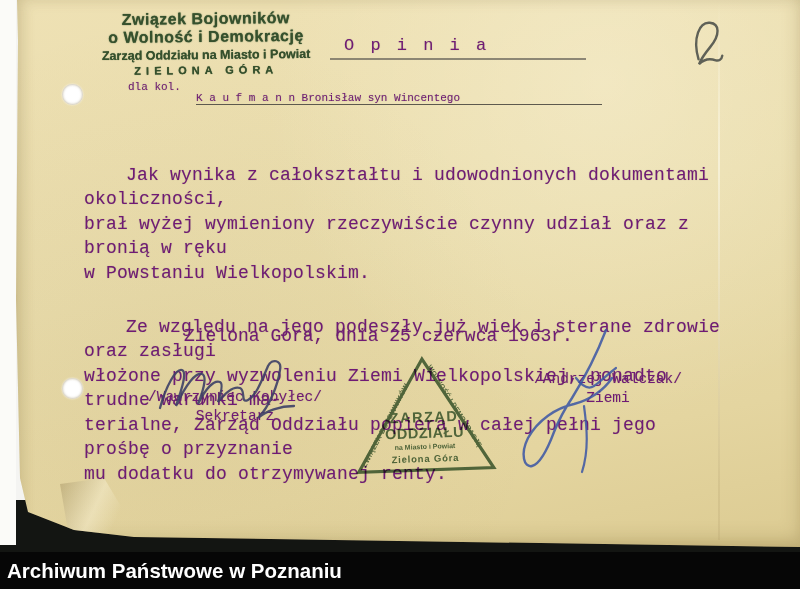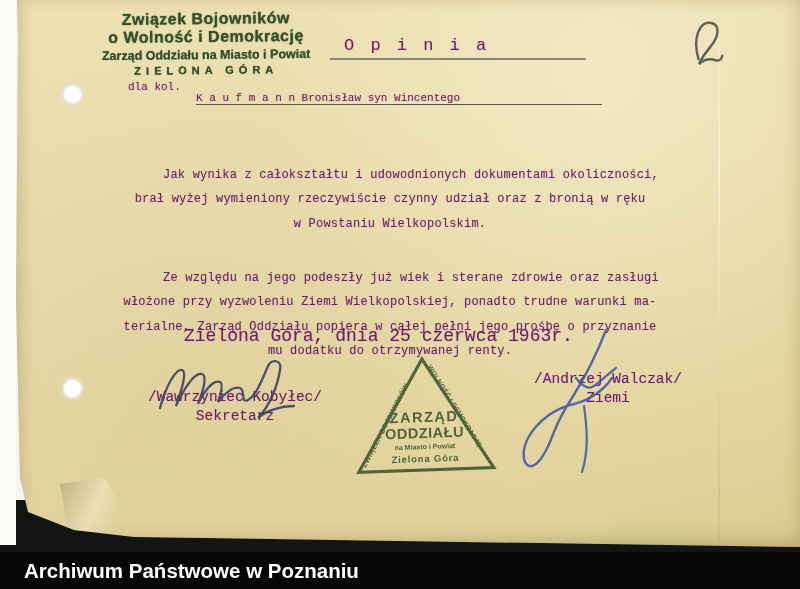--- a/index.html
+++ b/index.html
@@ -34,40 +34,40 @@
   .hs-4{font-size:11px;font-weight:bold;letter-spacing:5px;margin-top:2px;text-shadow:0 0 .8px #3a5c40;}
 
   .page-num{position:absolute;left:688px;top:16px;}
   .doc-title{position:absolute;left:344px;top:36px;font-size:17px;letter-spacing:3px;}
   .title-rule{position:absolute;left:330px;top:58px;width:256px;height:2px;background:#6b675c;opacity:.75;}
 
   .addressee-label{position:absolute;left:128px;top:81px;font-size:11px;}
   .addressee-name{position:absolute;left:196px;top:92px;width:406px;font-size:11px;
          border-bottom:1.6px solid #5d594e;}
 
-  .body-text{position:absolute;left:66px;top:138px;width:648px;font-size:12px;
-         line-height:24.5px;letter-spacing:.2px;white-space:pre-line;text-align:center;}
+  .body-text{position:absolute;left:84px;top:138px;width:648px;font-size:18px;
+         line-height:24.5px;letter-spacing:.2px;white-space:pre-line;}
   .para-1{text-indent:42px;}
   .para-2{text-indent:42px;margin-top:5px;font-family:Liberation Mono, monospace;}
 
   .dateline{position:absolute;left:184px;top:326px;font-size:18px;}
 
   .sig-block{position:absolute;text-align:center;font-size:14.5px;line-height:19px;}
   .sig-left-block{left:140px;top:388px;width:190px;}
   .sig-right-block{left:528px;top:370px;width:160px;text-align:center;}
 
   .sig-svg{position:absolute;}
   .sig-left-svg{left:152px;top:356px;}
   .sig-right-svg{left:520px;top:326px;}
 
   .tri-stamp{position:absolute;left:348px;top:352px;transform:rotate(-2deg);
          mix-blend-mode:multiply;opacity:.93;}
 
   .footer-bar{position:absolute;left:0;bottom:0;width:800px;height:37px;line-height:37px;
-         padding-left:24px;box-sizing:border-box;color:#fff;font-weight:bold;font-size:20.5px;
+         padding-left:7px;box-sizing:border-box;color:#fff;font-weight:bold;font-size:20.5px;
          font-family:"Liberation Sans",sans-serif;}
 </style>
 </head>
 <body>
 
 <div class="scene">
   <div class="dark-band"></div>
   <div class="left-strip"></div>
 
   <div class="paper">

